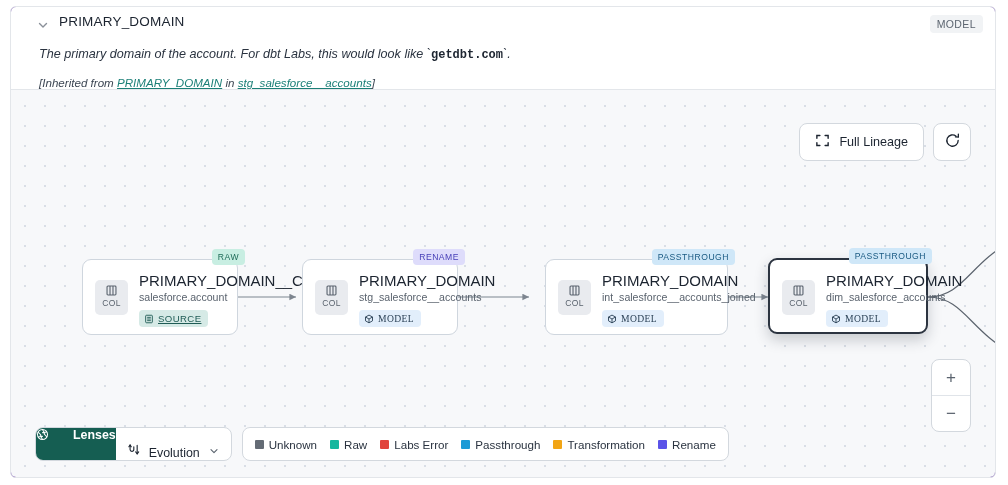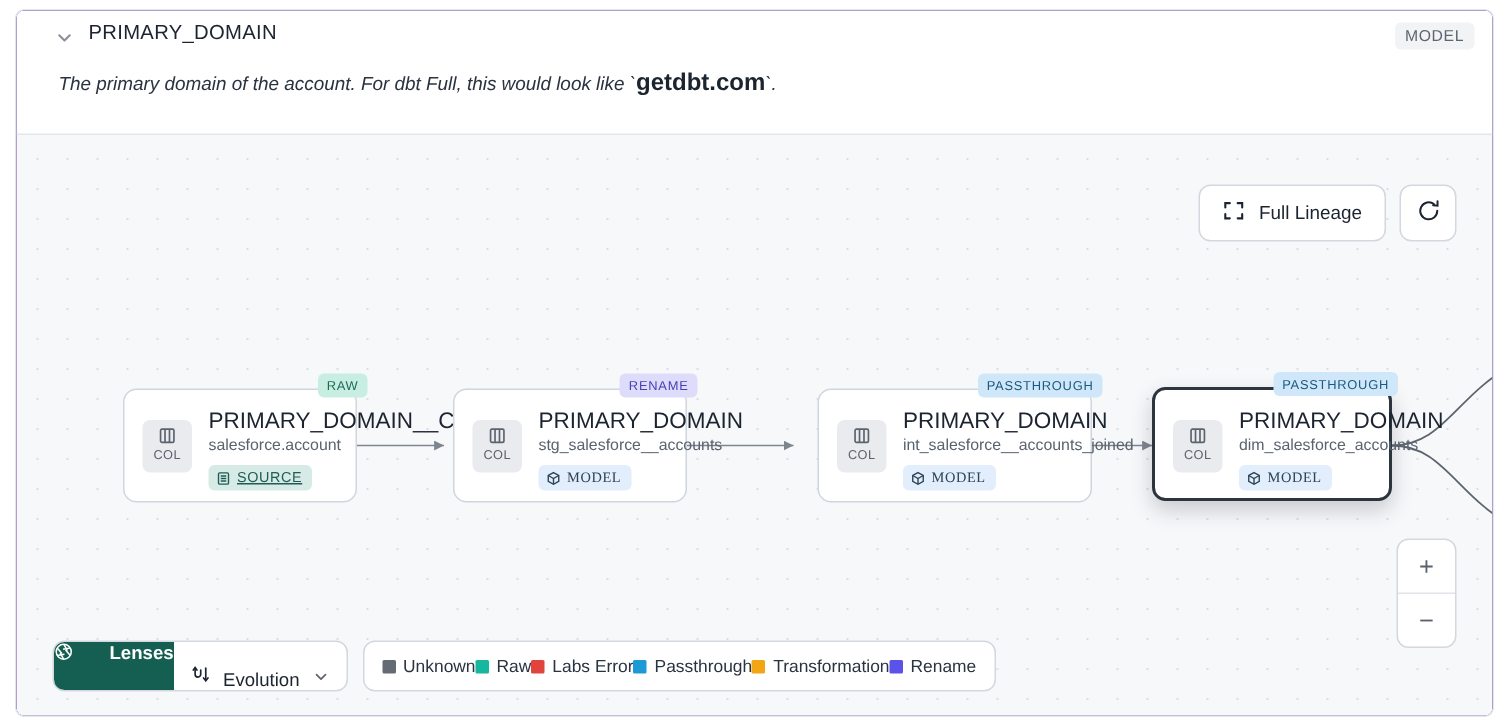--- a/index.html
+++ b/index.html
@@ -68,24 +68,24 @@
   }
   .desc {
     position: absolute;
     left: 28px; top: 40px;
     font-size: 12.6px;
     font-style: italic;
     color: #2a3340;
     white-space: nowrap;
   }
   .desc code {
-    font-family: Liberation Sans, sans-serif;
+    font-family: Liberation Mono, monospace;
     font-style: normal;
     font-weight: bold;
-    font-size: 16px;
+    font-size: 12px;
     color: #1c2430;
   }
   .inherit {
     position: absolute;
     left: 28px; top: 69px;
     font-size: 11.6px;
     font-style: italic;
     color: #3c4653;
     white-space: nowrap;
   }
@@ -253,20 +253,21 @@
     gap: 8px;
     height: 100%;
     padding: 0 11px;
     font-size: 12.4px;
     color: #1c2430;
     cursor: pointer;
   }
   .legend {
     display: flex;
     align-items: center;
+    gap: 13px;
     height: 32px;
     padding: 0 12px;
     border: 1px solid #d3d8de;
     border-radius: 8px;
     background: #fff;
     justify-content: center;
   }
   .legend .item {
     display: inline-flex;
     align-items: center;
@@ -288,23 +289,26 @@
         <span class="chev">
           <svg width="14" height="14" viewBox="0 0 14 14" fill="none" stroke="#8a9099" stroke-width="1.4" stroke-linecap="round" stroke-linejoin="round">
               <path d="M3.5 5.5 L7 9 L10.5 5.5"></path>
             </svg>
         </span>
         <span class="col-title">PRIMARY_DOMAIN</span>
         <span class="type-chip">MODEL</span>
       </div>
 
       <div class="desc">
-        <span>The primary domain of the account. For dbt Full, this would look like `</span><code>getdbt.com</code><span>`.</span>
-      </div>
-
+        <span>The primary domain of the account. For dbt Labs, this would look like `</span><code>getdbt.com</code><span>`.</span>
+      </div>
+
+      <div class="inherit">
+        <span>[Inherited from </span><a href="#">PRIMARY_DOMAIN</a><span> in </span><a href="#">stg_salesforce__accounts</a><span>]</span>
+      </div>
     </div>
 
     <div class="canvas">
 
       <svg class="edges">
         <defs>
           <marker id="arrow" markerWidth="7" markerHeight="7" refX="6" refY="3" orient="auto">
             <path d="M0,0 L6,3 L0,6 z" fill="#7d858f"></path>
           </marker>
         </defs>

